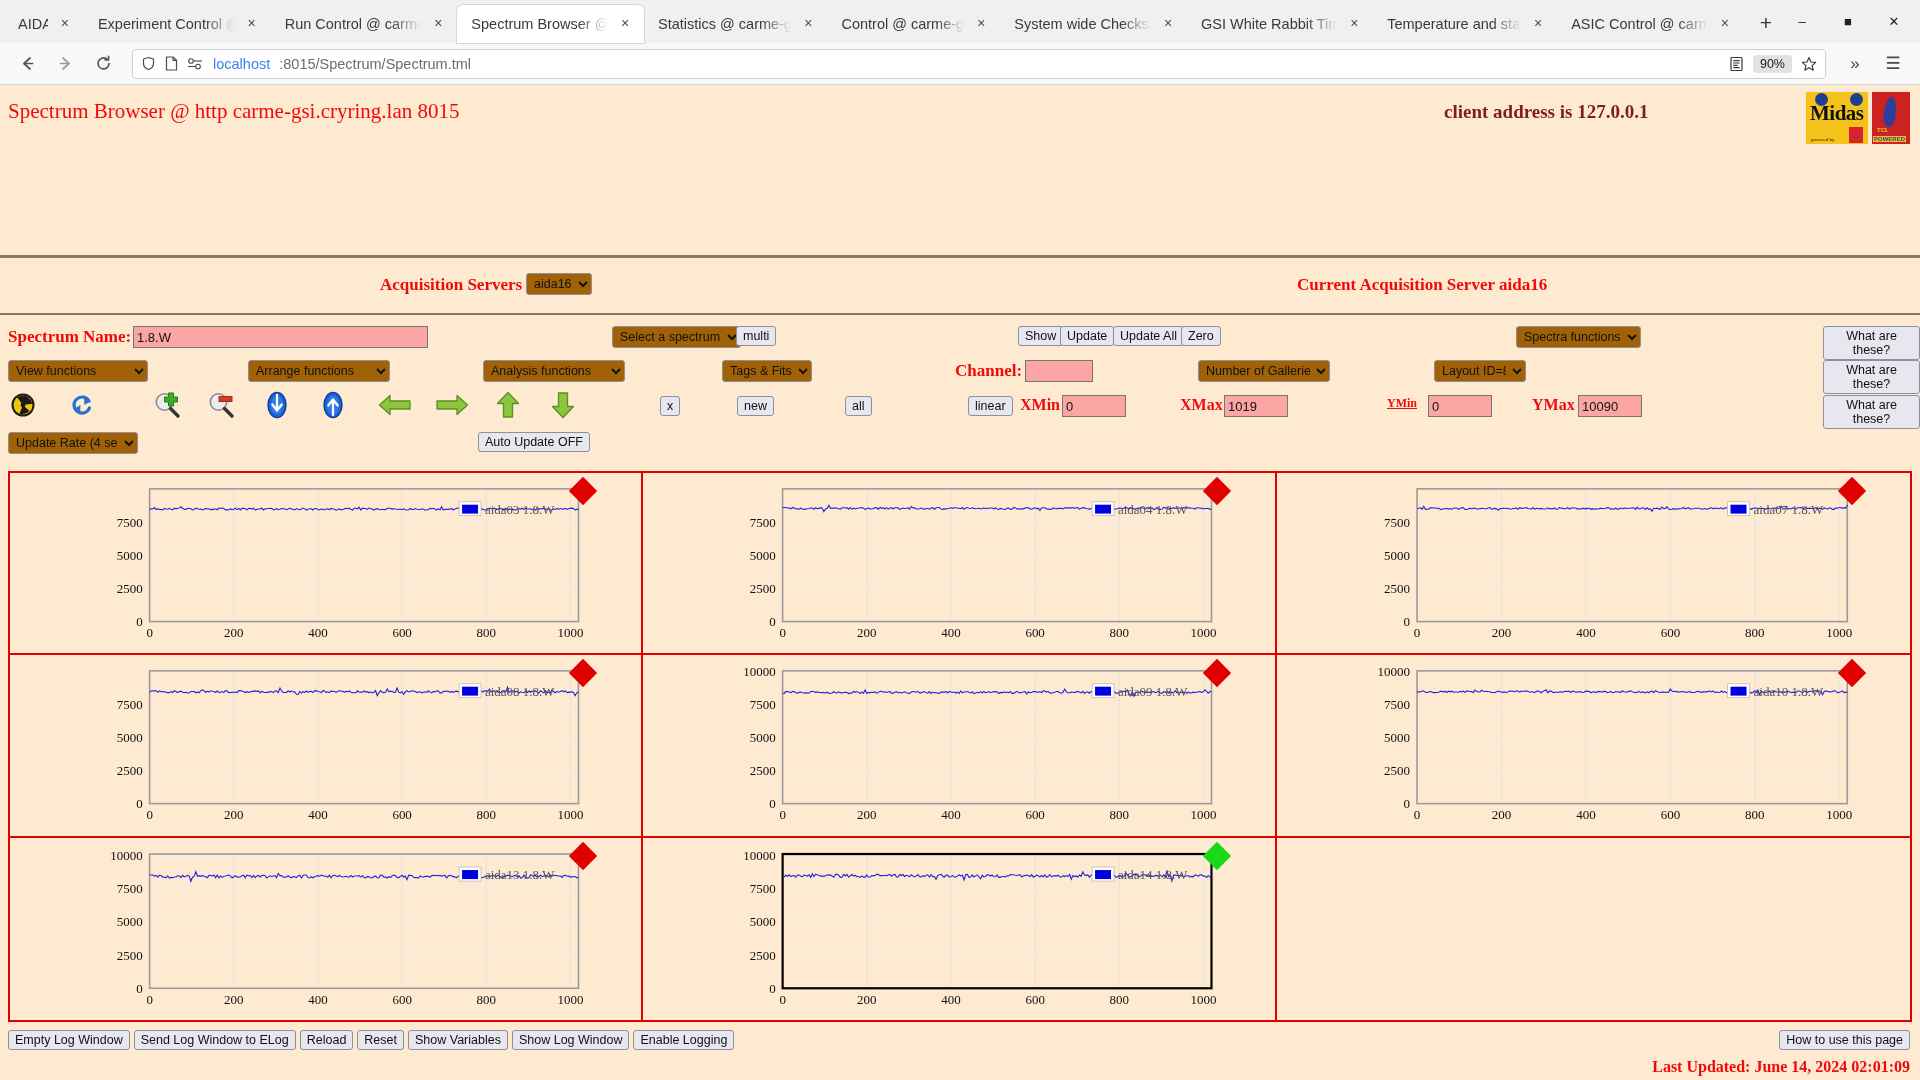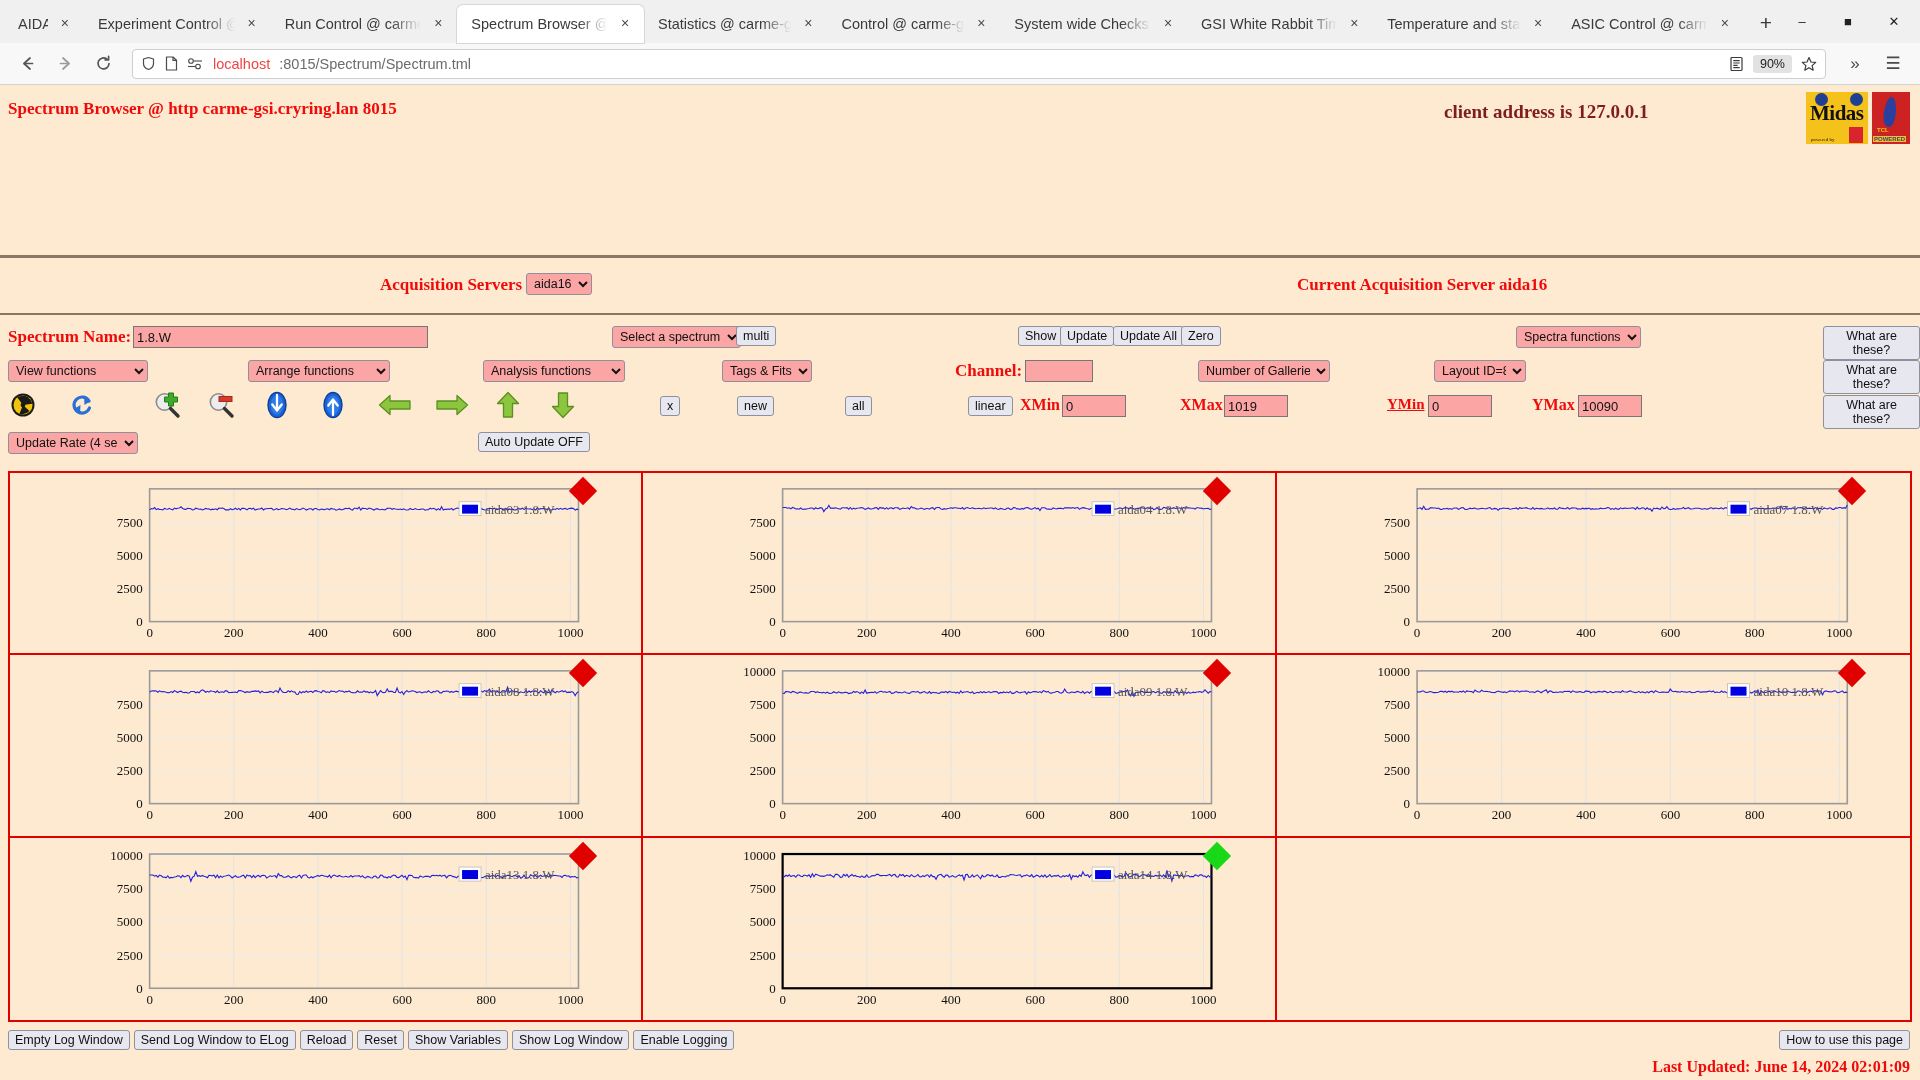--- a/index.html
+++ b/index.html
@@ -49,33 +49,33 @@
     background:#f8f8f8; border-bottom:1px solid #d3d3d3; padding:0 10px; gap:4px;
   }
   .navbtn { width:34px; height:32px; display:flex; align-items:center; justify-content:center;
             color:#4a4a4a; font-size:17px; border-radius:4px; }
   .navbtn.dim { color:#9b9b9b; }
   .urlbar {
     flex:1; height:30px; margin:0 8px; background:#fff; border:1px solid #cfcfcf;
     border-radius:4px; display:flex; align-items:center; padding:0 8px; gap:9px;
     font-size:14.5px; color:#111;
   }
-  .urlbar .host { color:#ef4444; }
+  .urlbar .host { color:#3b82f6; }
   .urlbar .rest { color:#6b6b6b; }
   .url-ico { color:#555; font-size:14px; display:flex; align-items:center; }
   .zoombadge { background:#e2e2e2; border-radius:3px; font-size:12.5px; padding:2px 7px; color:#1a1a1a; }
   .urlright { margin-left:auto; display:flex; align-items:center; gap:9px; }
 
   
   .page { background:#fdead0; width:100%; height:965px; position:relative; }
   .hdr { position:relative; height:58px; }
   .hdr-title {
     position:absolute; left:8px; top:14px;
-    font-family:"Liberation Serif", serif; font-weight:bold;
-    font-size:17px; color:#f00a0a;text-align:right;
+    font-family:"Liberation Serif", serif; font-weight:normal;
+    font-size:21px; color:#f00a0a;text-align:right;
   }
   .hdr-client {
     position:absolute; left:1444px; top:16px;
     font-family:"Liberation Serif", serif; font-weight:bold;
     font-size:19px; color:#7f1d1d;
   }
   .logos { position:absolute; right:10px; top:7px; display:flex; gap:4px; }
   .logo-midas {
     width:62px; height:52px; background:#f5c21b; position:relative;
     font-family:"Liberation Serif", serif;
@@ -108,21 +108,21 @@
     font-family:"Liberation Serif", serif; font-weight:bold; color:#f00a0a;
   }
   .row-acq .acq-lbl { position:absolute; left:380px; top:8px; font-size:17px; }
   .row-acq .acq-sel { position:absolute; left:526px; top:6px; }
   .row-acq .cur-srv { position:absolute; left:1297px; top:8px; font-size:17px; }
 
   select, .btn, input[type=text] {
     font-family:"Liberation Sans", sans-serif;
   }
   select {
-    font-size:12.5px; background:#fca5a5; border:1px solid #8f8f9d;
+    font-size:12.5px; background:#a16207; border:1px solid #8f8f9d;
     border-radius:3px; padding:1px 3px; color:#111; height:22px;
   }
   .btn {
     font-size:12.5px; background:#e7e7ef; border:1px solid #8f8f9d;
     border-radius:3px; padding:2px 6px; color:#111; cursor:default;
     line-height:14px;
   }
   input[type=text] {
     font-size:13px; border:1px solid #767676; background:#fca5a5;
     padding:1px 3px; color:#111; height:22px;
@@ -415,21 +415,21 @@
 
     <button class="btn abs" style="left:660px;top:5px;">x</button>
     <button class="btn abs" style="left:737px;top:5px;">new</button>
     <button class="btn abs" style="left:845px;top:5px;">all</button>
     <button class="btn abs" style="left:968px;top:5px;">linear</button>
 
     <span class="lbl-red abs" style="left:1020px;top:5px;font-size:16px;">XMin</span>
     <input type="text" class="abs" style="left: 1062px; top: 4px; width: 64px;" value="0">
     <span class="lbl-red abs" style="left:1180px;top:5px;font-size:16px;">XMax</span>
     <input type="text" class="abs" style="left: 1224px; top: 4px; width: 64px;" value="1019">
-    <span class="lbl-red abs" style="left:1387px;top:5px;font-size:15px;text-decoration:underline;">YMin</span>
+    <span class="lbl-red abs" style="left:1387px;top:5px;font-size:12px;text-decoration:underline;">YMin</span>
 
     <input type="text" class="abs" style="left: 1428px; top: 4px; width: 64px;" value="0">
     <span class="lbl-red abs" style="left:1532px;top:5px;font-size:16px;">YMax</span>
     <input type="text" class="abs" style="left: 1578px; top: 4px; width: 64px;" value="10090">
     <button class="btn abs" style="left:1823px;top:4px;">What are these?</button>
   </div>
 
   <div class="trow" style="position:absolute;left:0;top:344px;width:100%;">
     <select class="abs" style="left:8px;top:3px;width:130px;" id="uprate"><option>Update Rate (4 secs)</option></select>
     <button class="btn abs" style="left:478px;top:3px;">Auto Update OFF</button>

